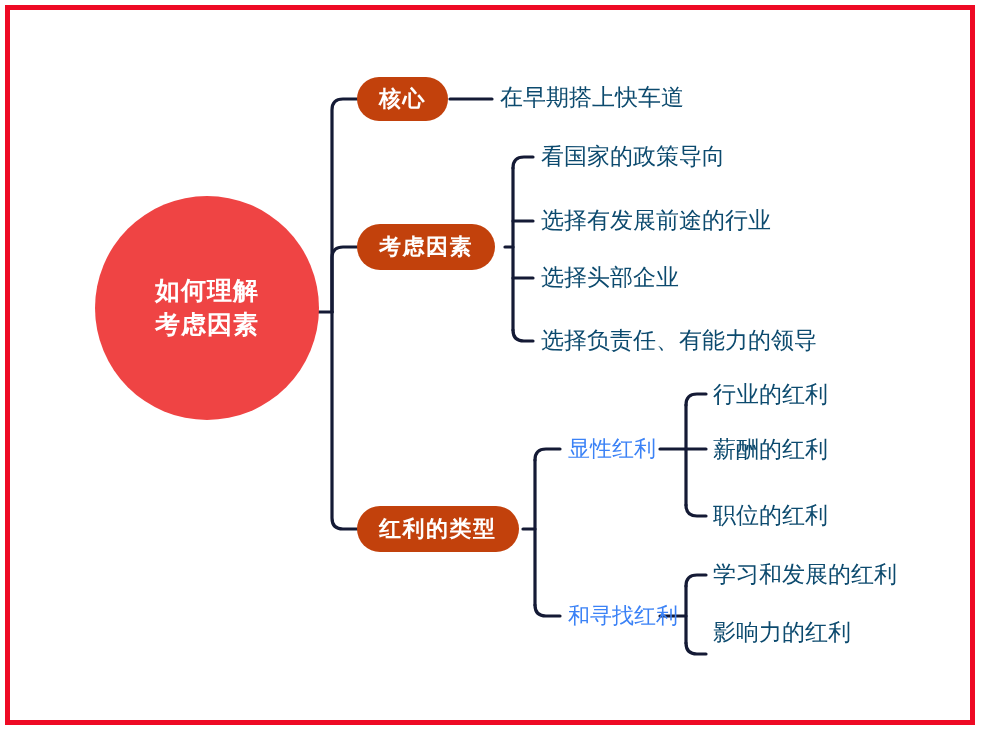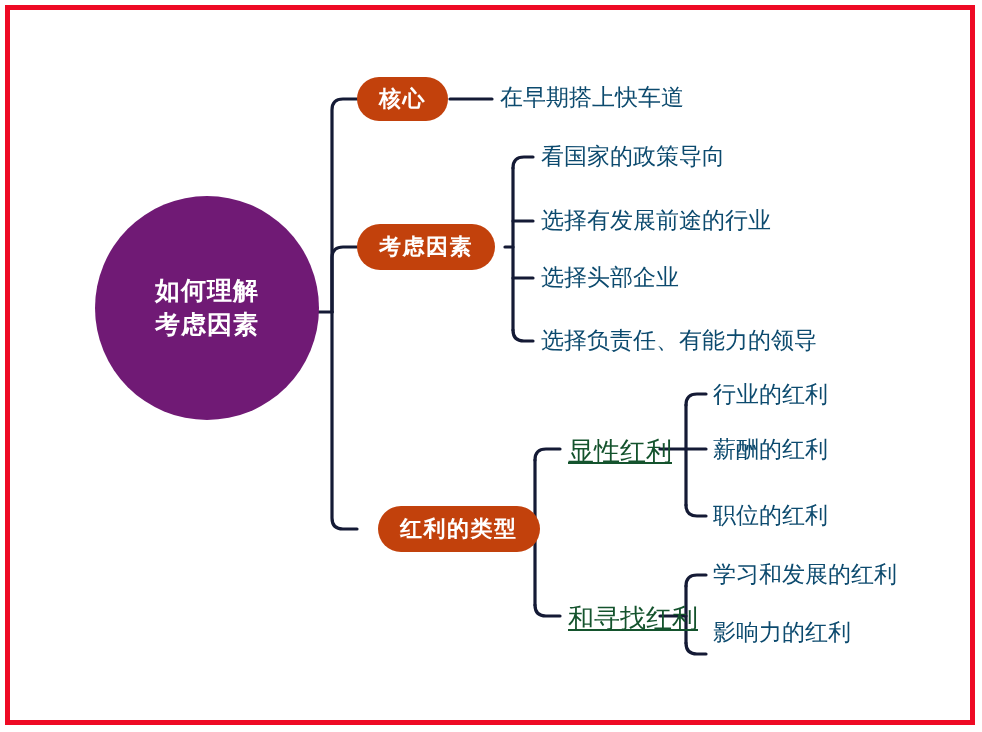--- a/index.html
+++ b/index.html
@@ -49,53 +49,52 @@
     align-items: center;
     justify-content: center;
     box-sizing: border-box;
   }
   .root-node {
     left: 95px;
     top: 196px;
     width: 224px;
     height: 224px;
     border-radius: 50%;
-    background: #701a75;
+    background: #ef4444;
     color: #ffffff;
     font-weight: bold;
     font-size: 25px;
     line-height: 1.35;
     text-align: center;
     letter-spacing: 1px;
   }
   .root-node .line2 { display: block; }
   .pill-node {
     border-radius: 999px;
     background: #c2410c;
     color: #ffffff;
     font-weight: bold;
     font-size: 22px;
     letter-spacing: 1.5px;
     white-space: nowrap;
     padding: 0 22px;
   }
   .pill-core   { left: 357px; top: 77px;  height: 44px; }
   .pill-factor { left: 357px; top: 224px; height: 46px; }
-  .pill-type   { left: 378px; top: 506px; height: 46px; }
+  .pill-type   { left: 357px; top: 506px; height: 46px; }
   .leaf-label {
     position: absolute;
     color: #0c4a6e;
     font-size: 23px;
     white-space: nowrap;
     line-height: 1;
   }
   .leaf-label.sub {
-    font-size: 26px;
-    color: #14532d;
-    text-decoration: underline;
+    font-size: 22px;
+    color: #3b82f6;
   }
 </style>
 </head>
 <body>
 
 <div id="mindmap-canvas">
 
   <svg class="edges" viewBox="0 0 982 732">
 
     <line x1="318" y1="312" x2="332" y2="312"></line>

